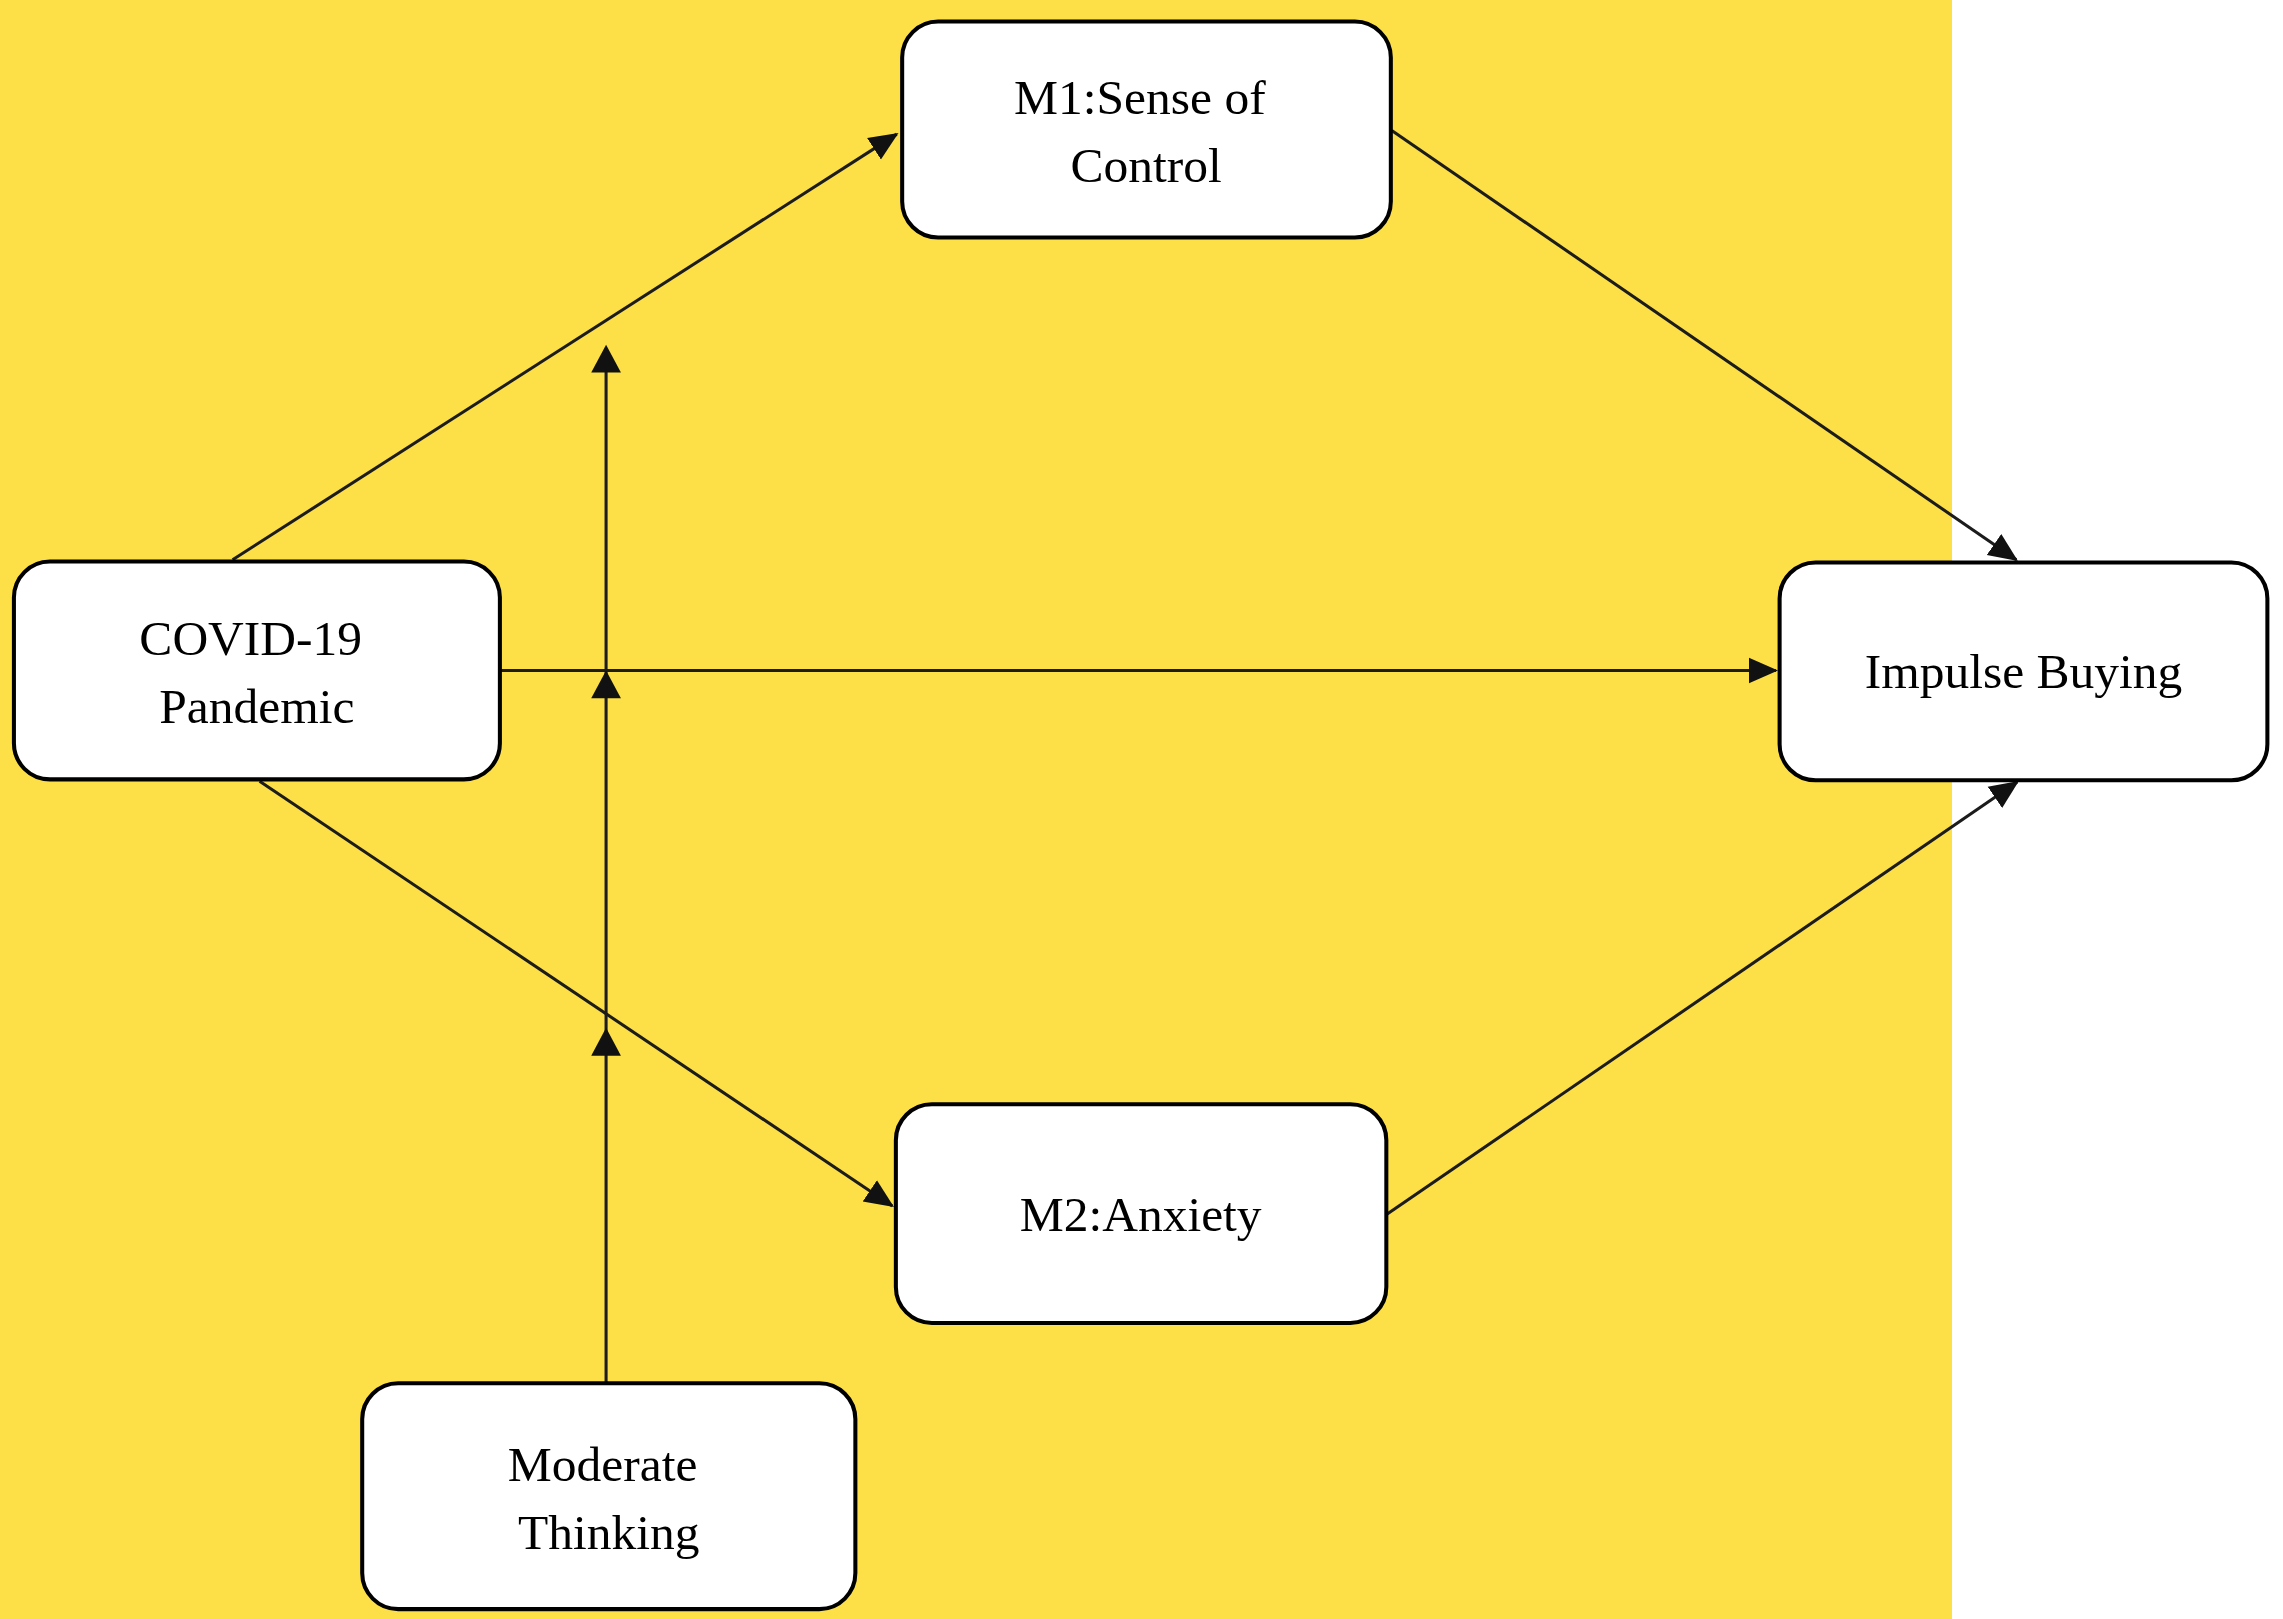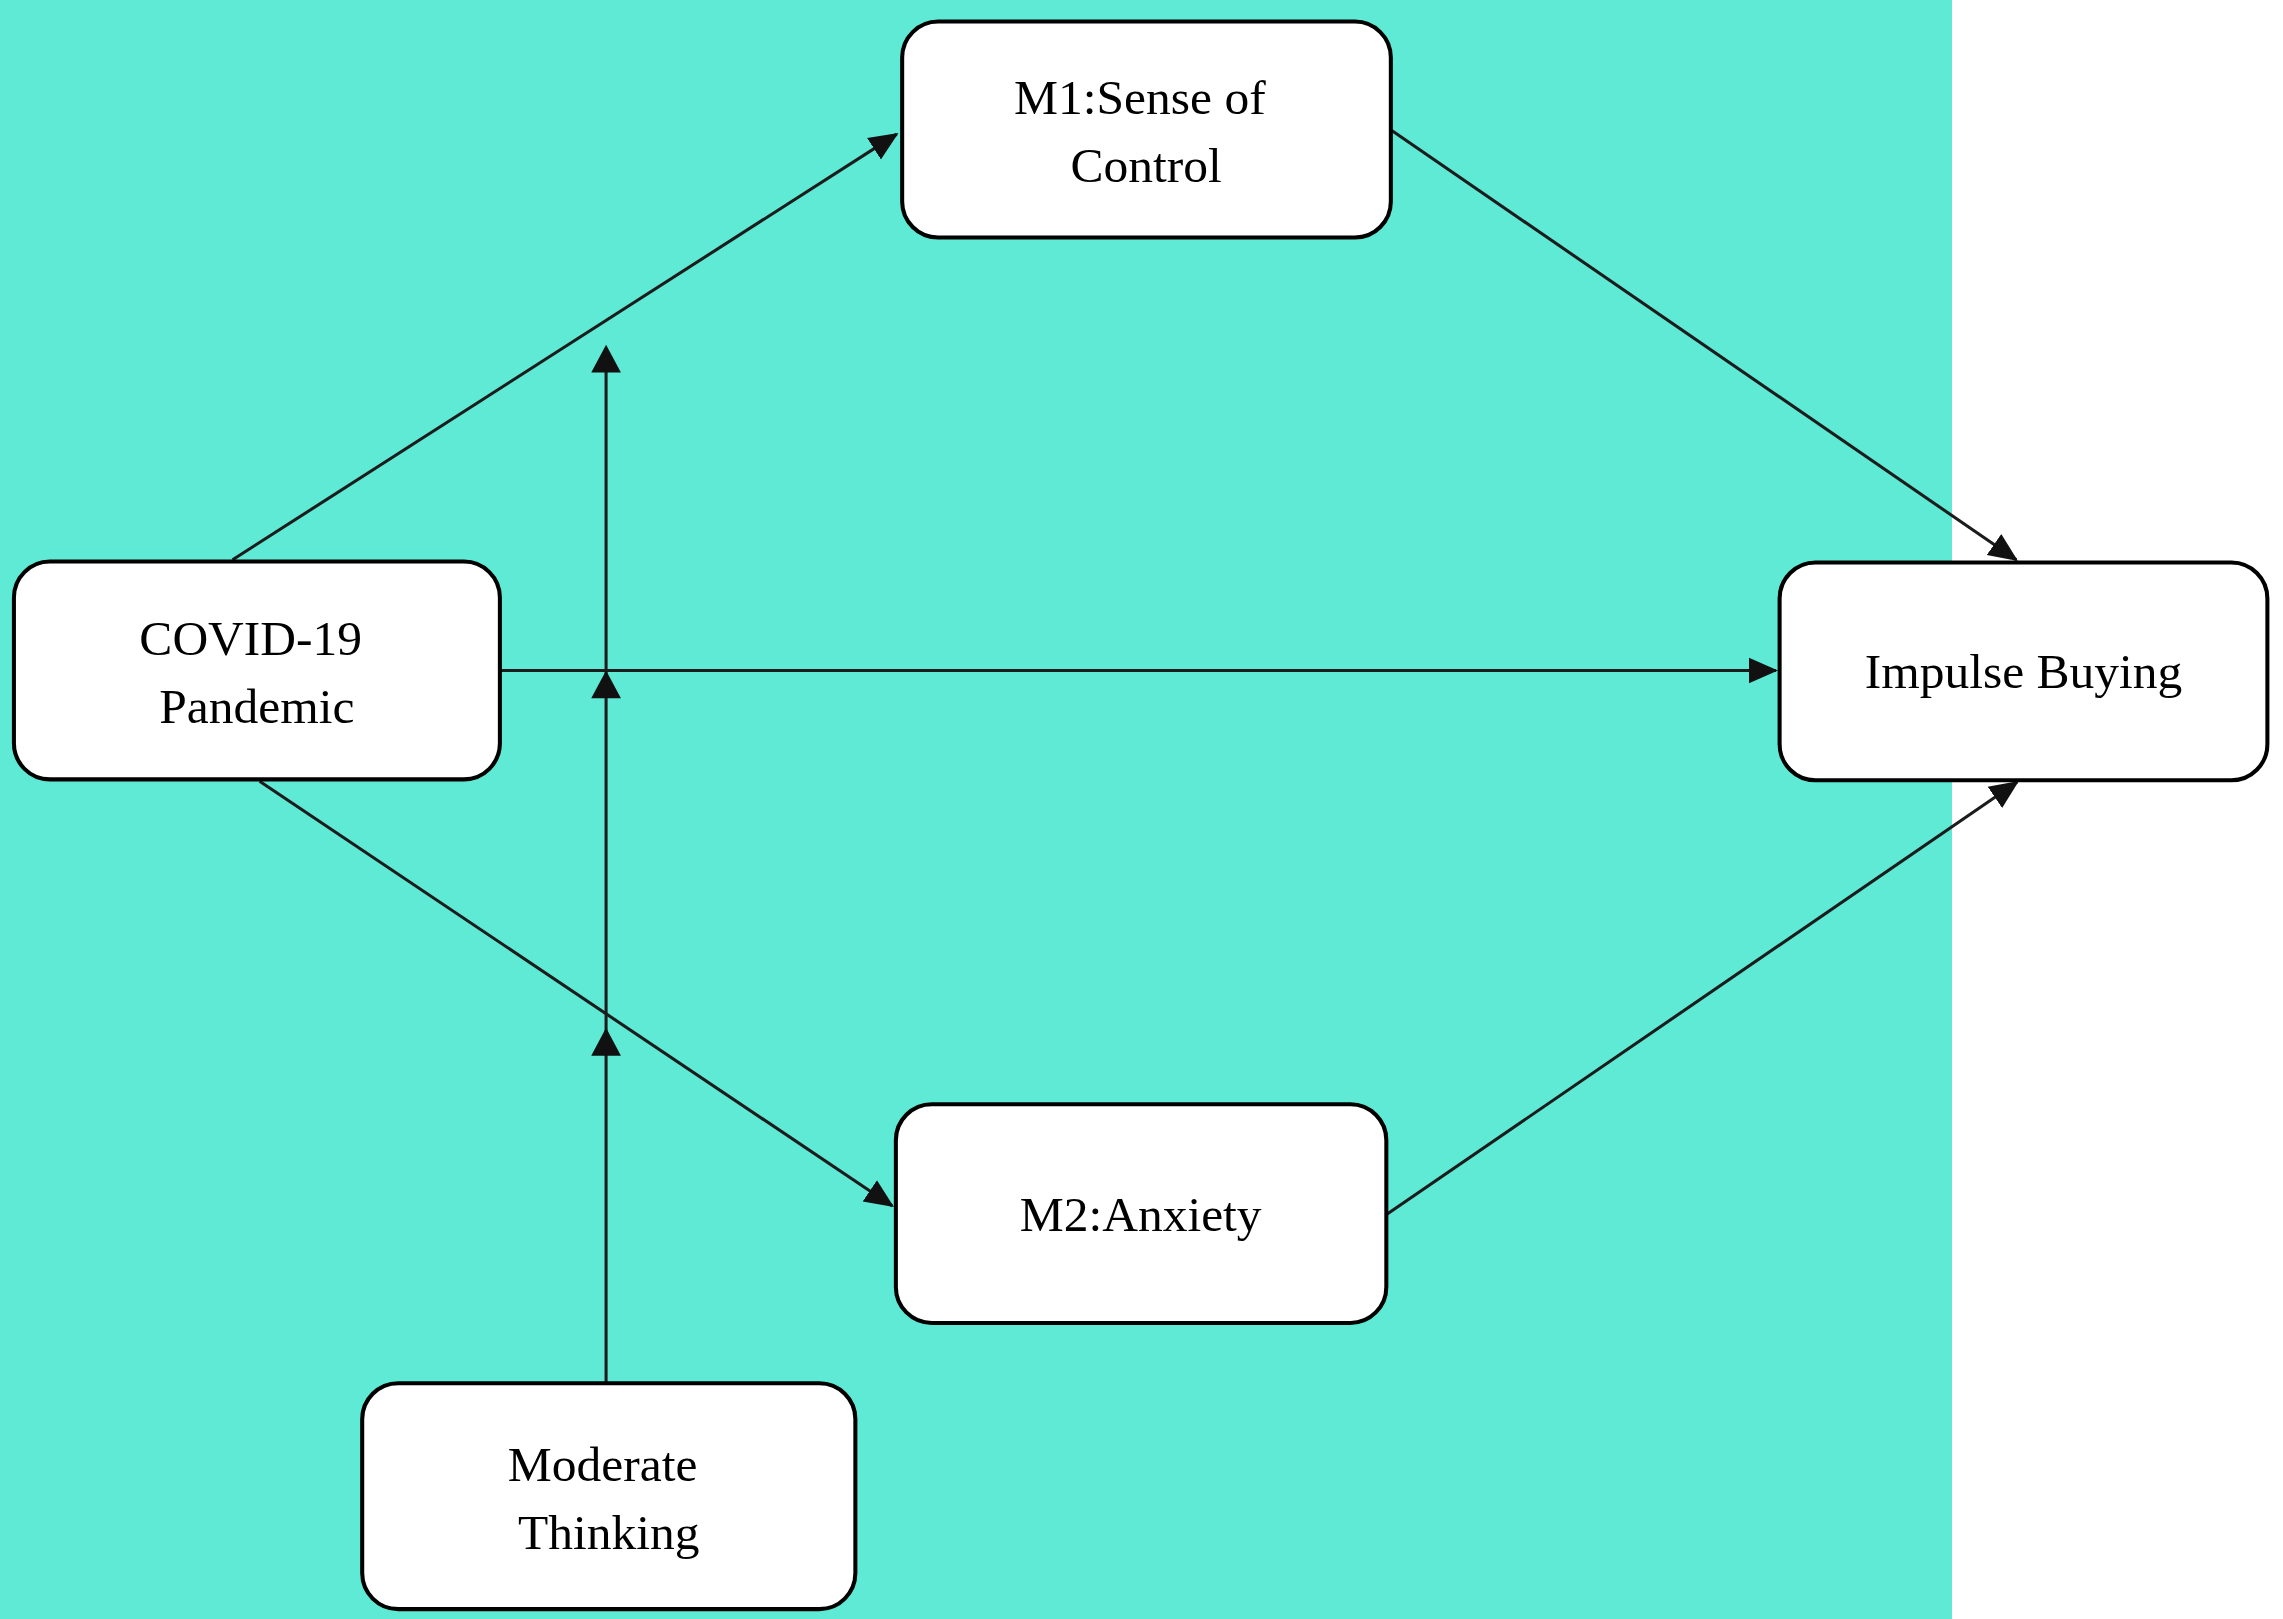--- a/index.html
+++ b/index.html
@@ -4,21 +4,21 @@
 <style>
   html, body {
     margin: 0;
     padding: 0;
     background: #ffffff;
   }
   .stage {
     position: relative;
     width: 1952px;
     height: 1619px;
-    background: #5eead4;
+    background: #fde047;
   }
   svg.diagram {
     display: block;
     width: 2284px;
     height: 1619px;
   }
   .node-box {
     fill: #ffffff;
     stroke: #000000;
     stroke-width: 4.5;

